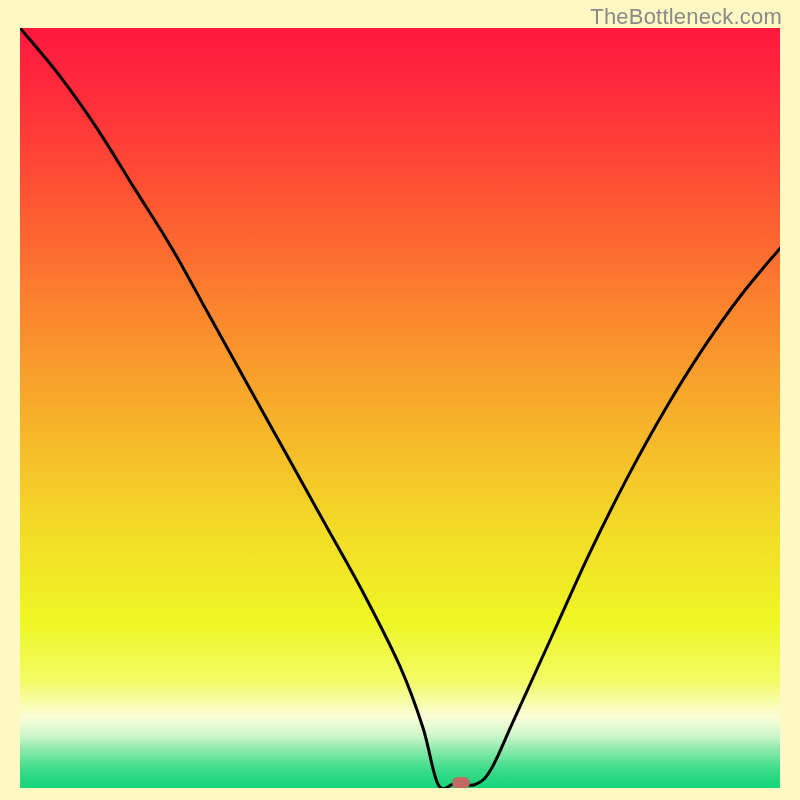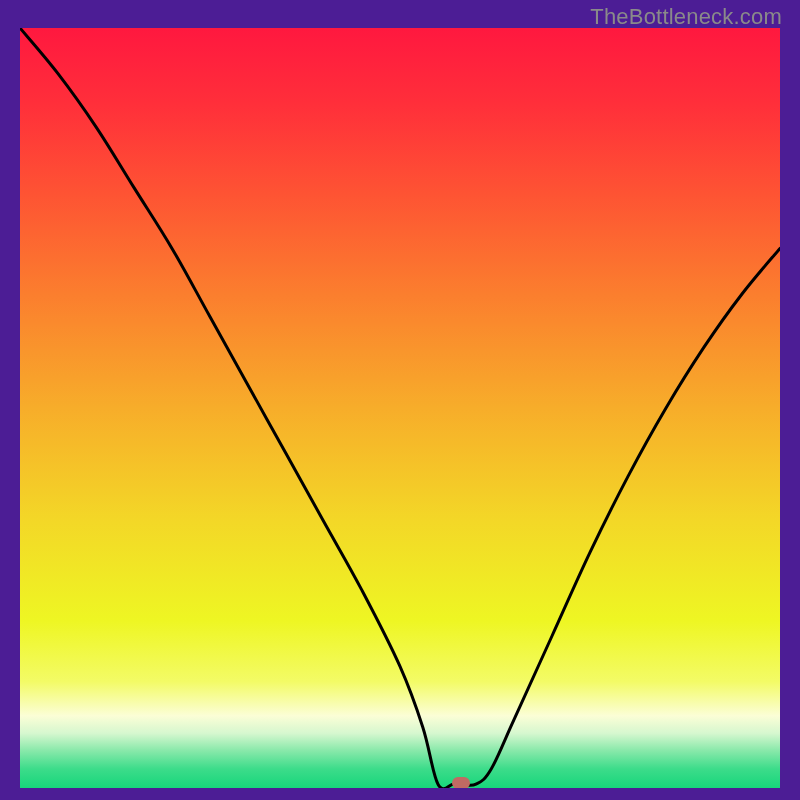--- a/index.html
+++ b/index.html
@@ -7,21 +7,21 @@
     padding: 0;
     width: 800px;
     height: 800px;
     overflow: hidden;
     background: #000;
     font-family: Arial, Helvetica, sans-serif;
   }
   .frame {
     position: absolute;
     inset: 0;
-    background: #4c1d95;
+    background: #fef9c3;
   }
   .plot {
     position: absolute;
     left: 20px;
     top: 28px;
     width: 760px;
     height: 760px;
     overflow: hidden;
   }
   .watermark {

